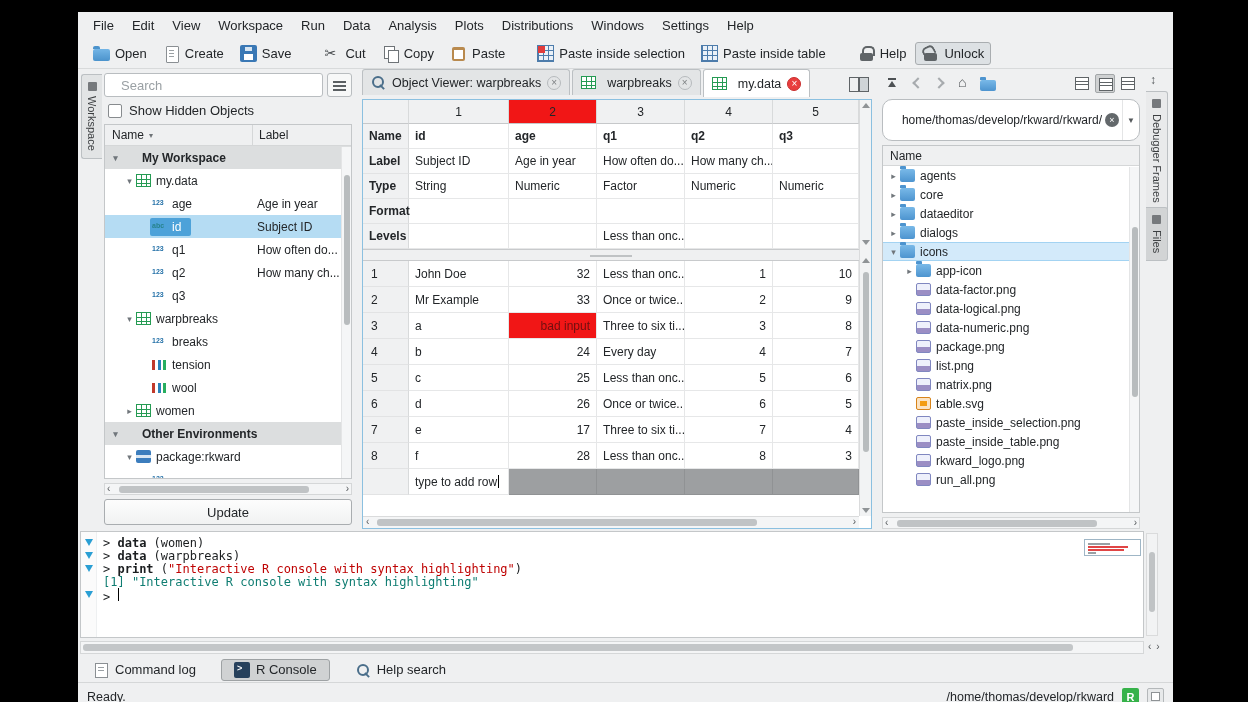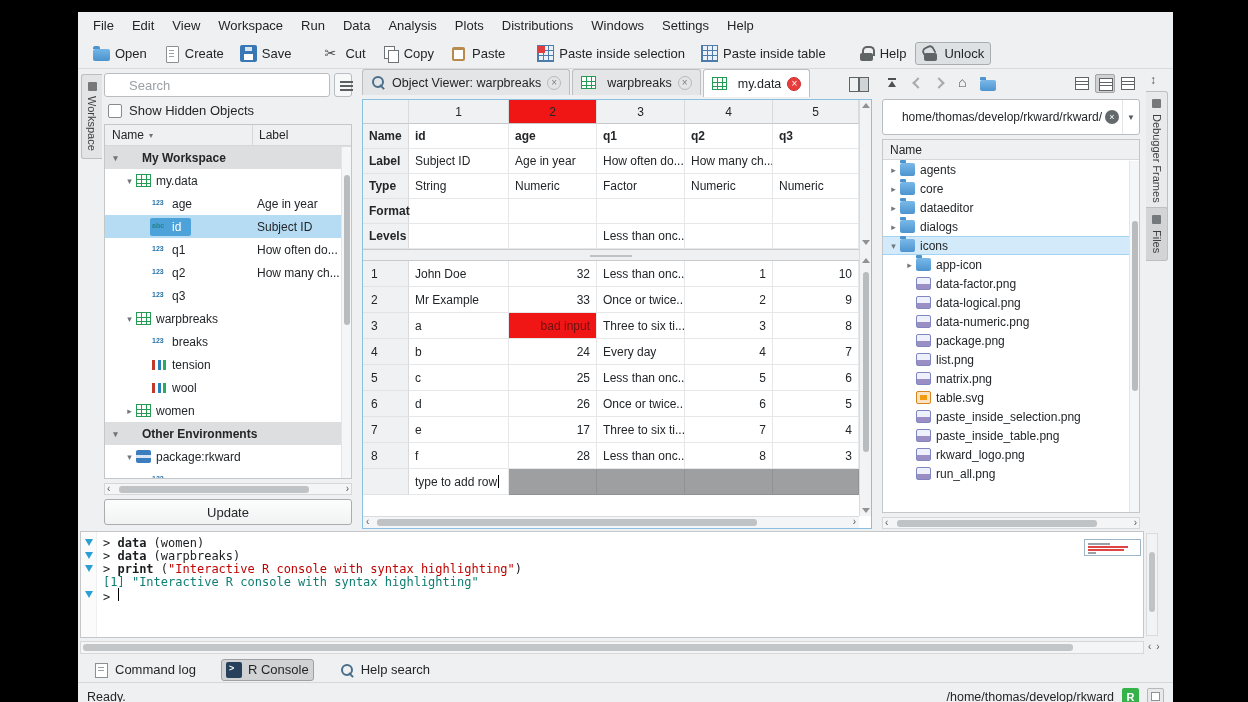--- a/index.html
+++ b/index.html
@@ -39,21 +39,21 @@
 .main{position:absolute;top:57px;left:0;width:1095px;height:460px;display:flex}
 
 
 .ldock{width:24px;position:relative;flex:none}
 .vtab{position:absolute;top:5px;left:3px;width:21px;padding:7px 3px;background:#e2e4e5;border:1px solid #bcc0c3;border-right:none;border-radius:3px 0 0 3px;writing-mode:vertical-rl;font-size:11px;display:flex;align-items:center;gap:5px;color:#3b3e40}
 .mini-ic{width:9px;height:9px;background:#76797c;border-radius:1px;flex:none}
 
 
 .wpanel{width:252px;flex:none;display:flex;flex-direction:column;gap:4px;padding:4px 2px}
 .searchrow{display:flex;gap:4px}
-.search{flex:1;height:24px;border:1px solid #b9bdc0;border-radius:3px;background:#fff;padding:0 24px;font-size:13px;font-family:"Liberation Sans",sans-serif;color:#232629}
+.search{flex:1;height:24px;border:1px solid #b9bdc0;border-radius:3px;background:#fff;padding:0 16px;font-size:13px;font-family:"Liberation Sans",sans-serif;color:#232629}
 .search::placeholder{color:#9aa0a4}
 .menu-btn{width:25px;height:24px;border:1px solid #b9bdc0;border-radius:3px;background:#f7f8f8;position:relative}
 .i-menu::before{content:"";position:absolute;left:5px;top:7px;width:13px;height:2px;background:#5b6063;box-shadow:0 4px 0 #5b6063,0 8px 0 #5b6063}
 .chkrow{display:flex;align-items:center;gap:7px;padding-left:4px;height:19px}
 .chkbox{width:14px;height:14px;border:1px solid #878b8e;border-radius:2px;background:#fff;flex:none}
 .treewrap{flex:1;border:1px solid #c4c7c9;background:#fff;overflow:hidden;display:flex;flex-direction:column;position:relative}
 .treehead{display:flex;height:21px;background:#eff0f1;border-bottom:1px solid #d5d7d8;font-size:12px;align-items:center;flex:none}
 .th-name{flex:0 0 148px;padding-left:7px;display:flex;align-items:center;gap:5px;border-right:1px solid #d5d7d8;height:100%}
 .sortmark{font-size:8px;color:#6e7377}
 .th-label{padding-left:6px}
@@ -130,21 +130,21 @@
 .i-up::after{content:"";position:absolute;left:4px;top:3px;width:8px;height:2px;background:#4d5154}
 .i-back::before{content:"";position:absolute;left:6px;top:4px;width:6px;height:6px;border-left:2px solid #a7abae;border-bottom:2px solid #a7abae;transform:rotate(45deg)}
 .i-fwd::before{content:"";position:absolute;left:3px;top:4px;width:6px;height:6px;border-right:2px solid #a7abae;border-bottom:2px solid #a7abae;transform:rotate(-45deg)}
 .i-home::before{content:"⌂";position:absolute;left:2px;top:-1px;font-size:14px;color:#4d5154}
 .i-folder-sm{background:linear-gradient(#79b9e8,#4d94cf);border-radius:2px;height:11px;margin-top:4px}
 .i-folder-sm::before{content:"";position:absolute;top:-3px;left:0;width:6px;height:3px;background:#4d94cf;border-radius:1px 1px 0 0}
 .viewgrp{margin-left:auto;display:flex;gap:3px}
 .vbtn{width:20px;height:19px;border-radius:2px;position:relative}
 .vbtn.pressed{background:#cfd1d2;border:1px solid #a2a6a8}
 .vbtn::before{content:"";position:absolute;left:3px;top:3px;width:12px;height:11px;border:1px solid #5f6467;background:linear-gradient(#5f6467,#5f6467) 0 3px/100% 1px no-repeat,linear-gradient(#5f6467,#5f6467) 0 6px/100% 1px no-repeat,#fff}
-.combo{height:36px;border:1px solid #b9bdc0;border-radius:3px;background:#fff;display:flex;align-items:center;padding-left:5px;font-size:12px;overflow:hidden;margin:0 2px}
+.combo{height:42px;border:1px solid #b9bdc0;border-radius:10px;background:#fff;display:flex;align-items:center;padding-left:5px;font-size:12px;overflow:hidden;margin:0 2px}
 .combo-text{flex:1;overflow:hidden;display:flex;justify-content:flex-end;white-space:nowrap}
 .combo-clear{width:14px;height:14px;border-radius:50%;background:#63686b;color:#fff;font-size:9px;display:flex;align-items:center;justify-content:center;margin:0 3px;flex:none;line-height:1}
 .combo-arrow{width:17px;align-self:stretch;display:flex;align-items:center;justify-content:center;border-left:1px solid #e4e5e6;font-size:8px;color:#54585b;flex:none}
 .flist{flex:1;border:1px solid #c4c7c9;background:#fff;display:flex;flex-direction:column;overflow:hidden;position:relative;margin:0 2px}
 .fhead{height:20px;background:#eff0f1;border-bottom:1px solid #d5d7d8;font-size:12px;display:flex;align-items:center;padding-left:7px;flex:none}
 .frows{flex:1;overflow:hidden}
 .frow{display:flex;align-items:center;height:19px;font-size:12px;padding-right:14px;white-space:nowrap}
 .find1{padding-left:4px}.find2{padding-left:20px}
 .fselected{background:#d3eafa;box-shadow:inset 0 1px 0 #a3d3f2,inset 0 -1px 0 #a3d3f2}
 .ic-folder{background:linear-gradient(#79b9e8,#4d94cf);border-radius:2px}
@@ -178,21 +178,21 @@
 .con-vscroll i{position:absolute;left:2px;top:18px;width:6px;height:60px;background:#c0c3c5;border-radius:3px}
 
 
 .bh{position:absolute;top:629px;left:2px;width:1064px;height:13px;background:#f4f5f6;border:1px solid #d5d7d8}
 .bh i{position:absolute;left:2px;top:2px;width:990px;height:7px;background:#c3c6c8;border-radius:3px}
 .bh-ends{position:absolute;top:630px;left:1070px;display:flex;gap:5px}
 
 
 .btabs{position:absolute;top:645px;left:6px;height:25px;display:flex;gap:16px;align-items:center}
 .btab{display:flex;align-items:center;gap:6px;padding:3px 9px;border-radius:3px;white-space:nowrap}
-.btab.pressed{background:#d0d2d3;border:1px solid #9ea2a4;padding:2px 4px}
+.btab.pressed{background:#d0d2d3;border:1px solid #9ea2a4;padding:2px 12px}
 .i-log{width:16px;height:16px;position:relative}
 .i-log::before{content:"";position:absolute;left:2px;top:1px;width:11px;height:13px;background:#fff;border:1px solid #8a8f93}
 .i-log::after{content:"";position:absolute;left:5px;top:5px;width:6px;height:1px;background:#9aa0a4;box-shadow:0 3px 0 #9aa0a4}
 .i-rcon{width:16px;height:16px;background:#27415c;border-radius:2px;position:relative}
 .i-rcon::before{content:">";position:absolute;left:3px;top:1px;color:#fff;font-size:9px;font-weight:bold}
 .i-help{width:16px;height:16px;position:relative}
 .i-help::before{content:"";position:absolute;left:2px;top:2px;width:8px;height:8px;border:2px solid #4a6e8a;border-radius:50%}
 .i-help::after{content:"";position:absolute;left:11px;top:10px;width:2px;height:6px;background:#4a6e8a;transform:rotate(-45deg)}
 
 

